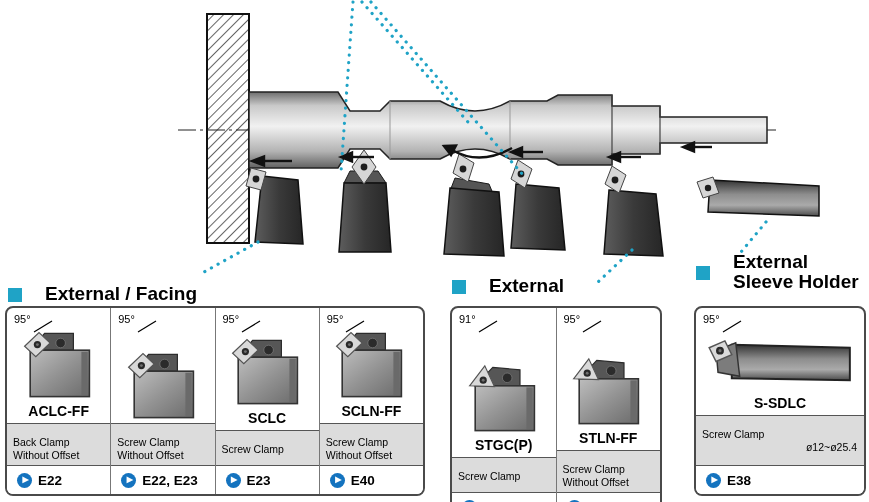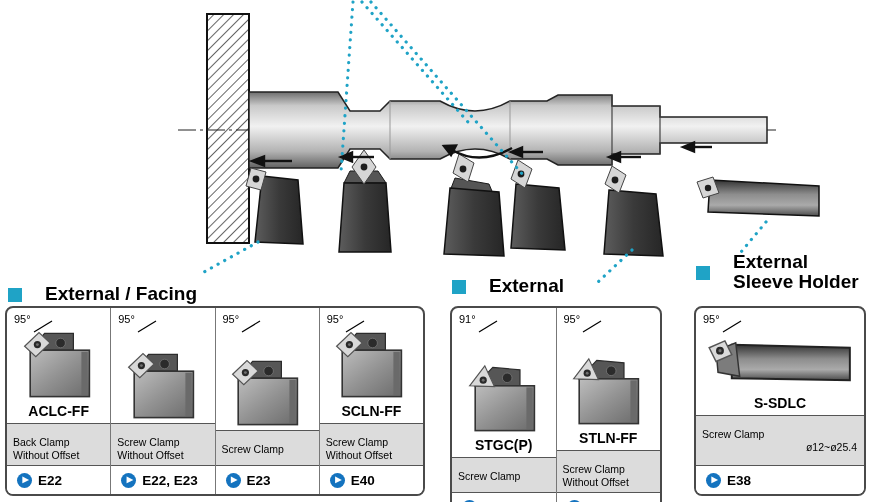--- a/index.html
+++ b/index.html
@@ -235,20 +235,21 @@
         <span>95°</span>
         <svg width="22" height="15">
             <path d="M2 13 L20 2" stroke="#000" stroke-width="1.2" fill="none"></path>
           </svg>
       </div>
       <div class="photo">
         <svg width="80" height="74" viewBox="0 0 100 92">
             <use href="#holder-sq"></use>
           </svg>
       </div>
+      <div class="name">SCLC</div>
       <div class="band">
         <div>Screw Clamp</div>
         <div></div>
       </div>
       <div class="pageref">
         <span class="arrow-circle">▶</span>
         <span>E23</span>
       </div>
     </div>
 

